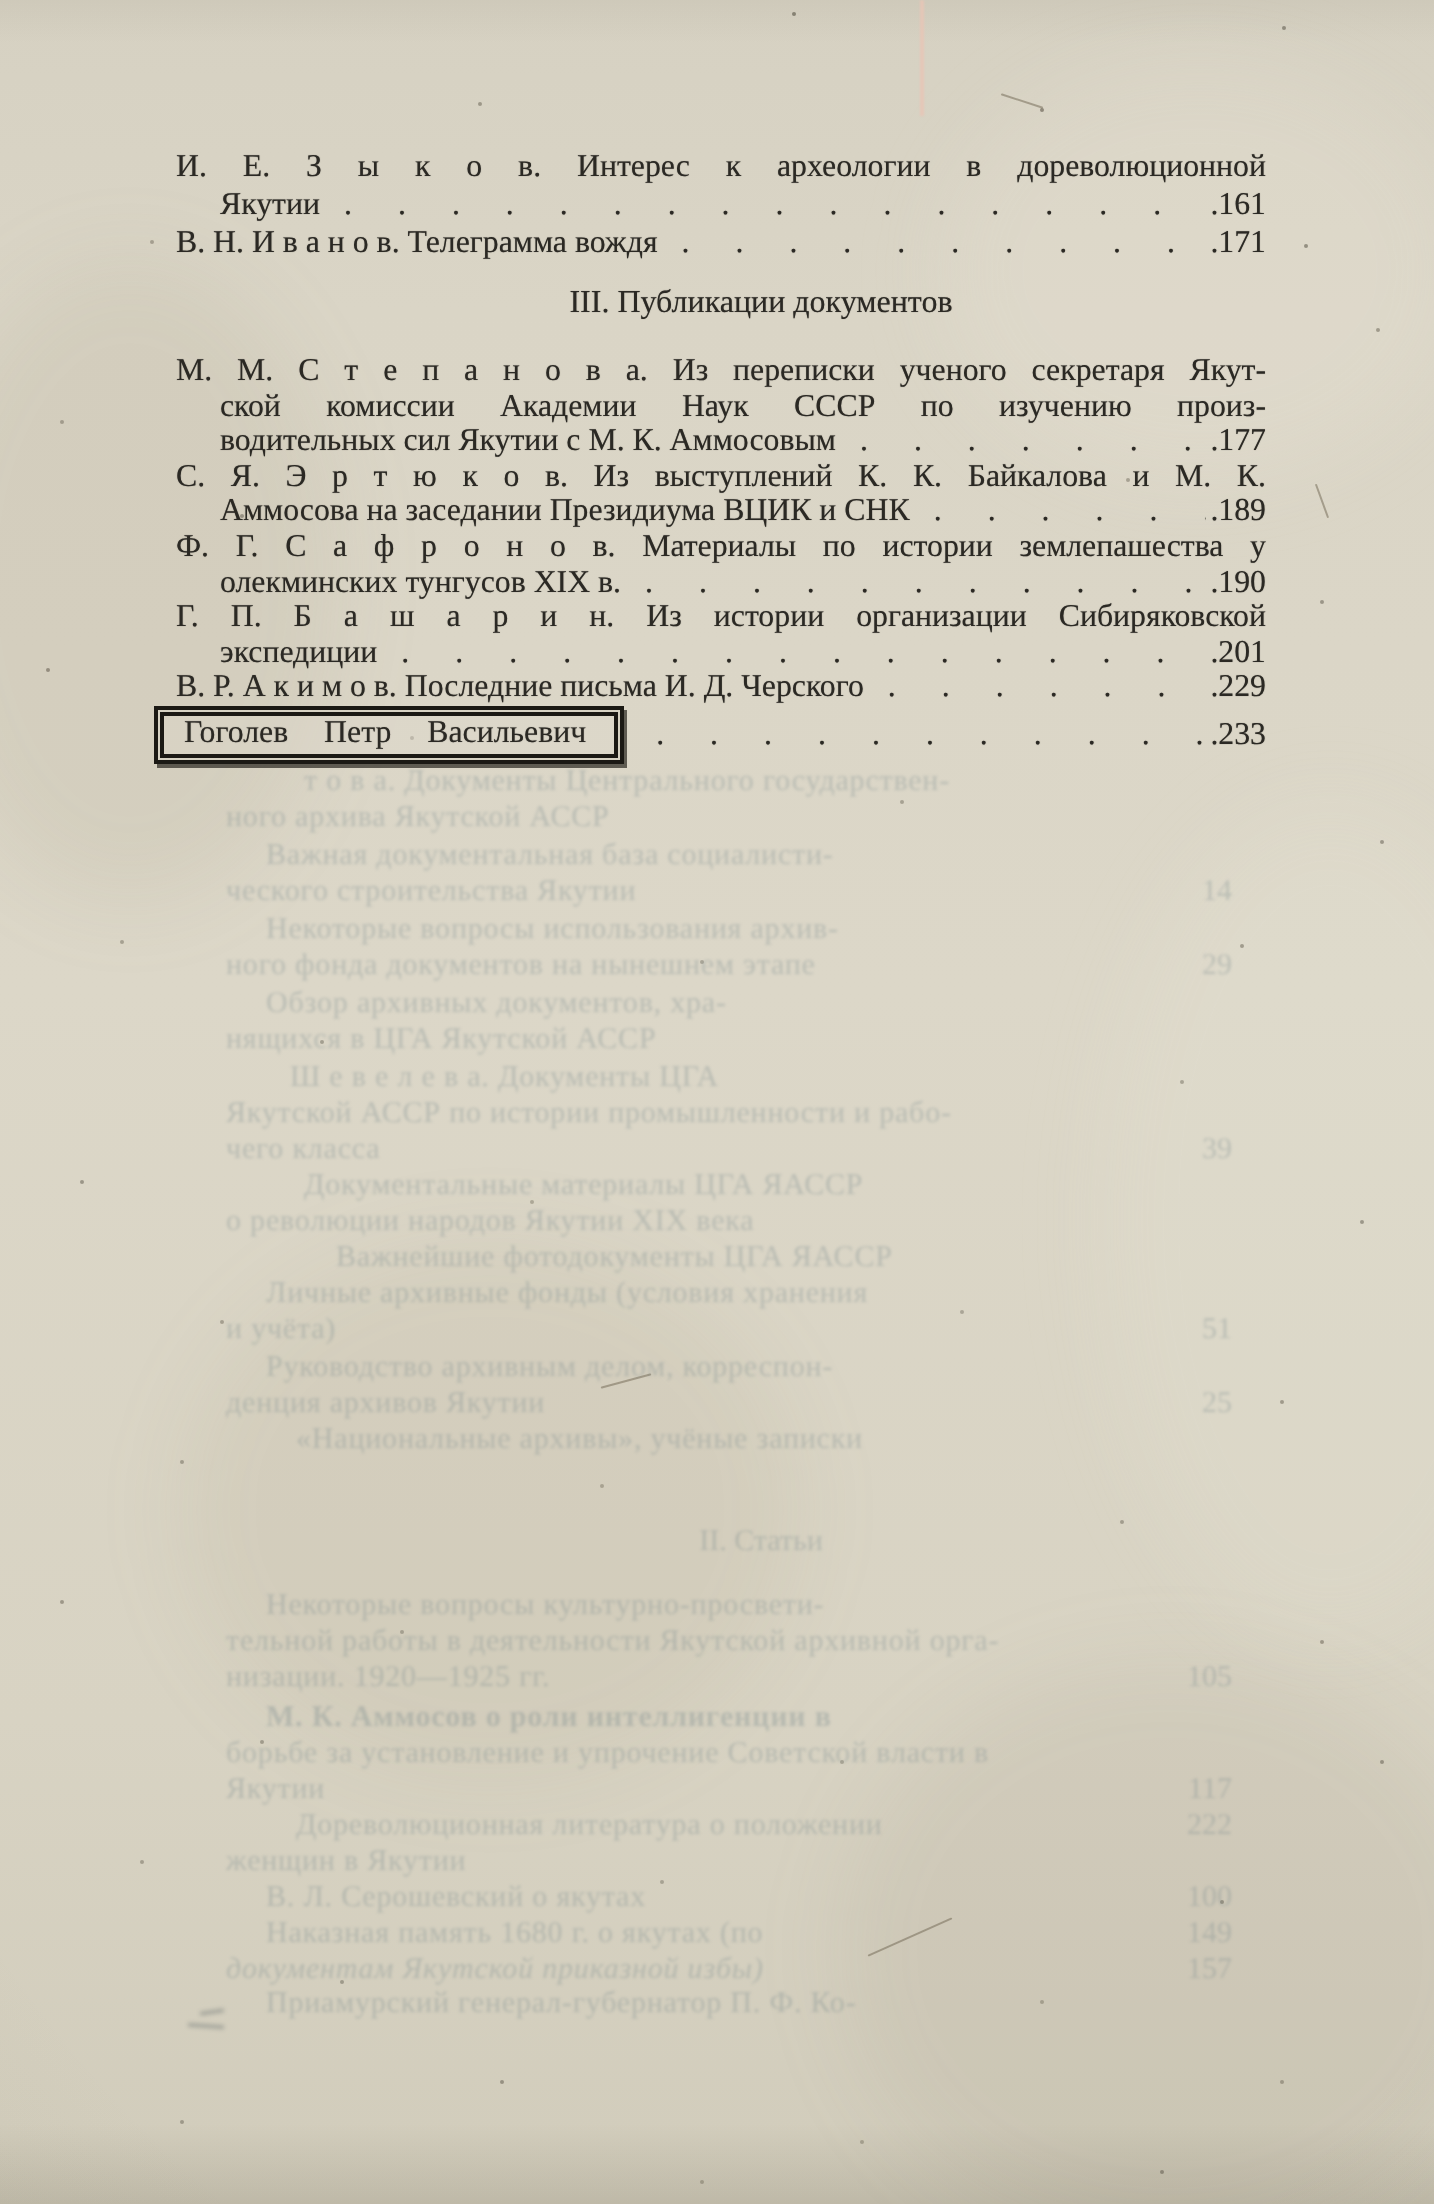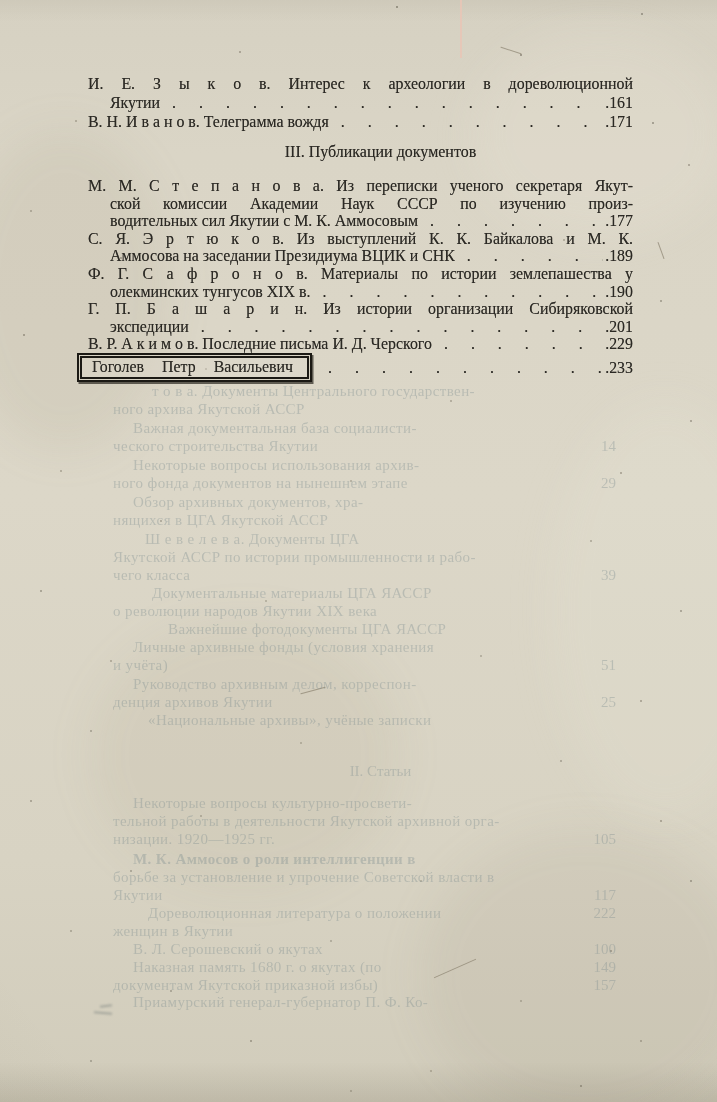--- a/index.html
+++ b/index.html
@@ -127,21 +127,21 @@
       <div class="gline" style="top: 795px; left: 133px;">Некоторые вопросы культурно-просвети-</div>
       <div class="gline" style="top: 813px; left: 113px;">тельной работы в деятельности Якутской архивной орга-</div>
       <div class="gline" style="top: 831px; left: 113px;">низации. 1920—1925 гг.</div>
       <div class="gline" style="top: 851px; left: 133px; font-weight: bold;">М. К. Аммосов о роли интеллигенции в</div>
       <div class="gline" style="top: 869px; left: 113px;">борьбе за установление и упрочение Советской власти в</div>
       <div class="gline" style="top: 887px; left: 113px;">Якутии</div>
       <div class="gline" style="top: 905px; left: 148px;">Дореволюционная литература о положении</div>
       <div class="gline" style="top: 923px; left: 113px;">женщин в Якутии</div>
       <div class="gline" style="top: 941px; left: 133px;">В. Л. Серошевский о якутах</div>
       <div class="gline" style="top: 959px; left: 133px;">Наказная память 1680 г. о якутах (по</div>
-      <div class="gline" style="top: 977px; left: 113px;">документам Якутской приказной избы)</div>
+      <div class="gline" style="top: 977px; left: 113px; font-style: italic;">документам Якутской приказной избы)</div>
       <div class="gline" style="top: 994px; left: 133px;">Приамурский генерал-губернатор П. Ф. Ко-</div>
       <div class="gnum" style="top: 438px;">14</div>
       <div class="gnum" style="top: 475px;">29</div>
       <div class="gnum" style="top: 567px;">39</div>
       <div class="gnum" style="top: 657px;">51</div>
       <div class="gnum" style="top: 694px;">25</div>
       <div class="gnum" style="top: 831px;">105</div>
       <div class="gnum" style="top: 887px;">117</div>
       <div class="gnum" style="top: 905px;">222</div>
       <div class="gnum" style="top: 941px;">100</div>

